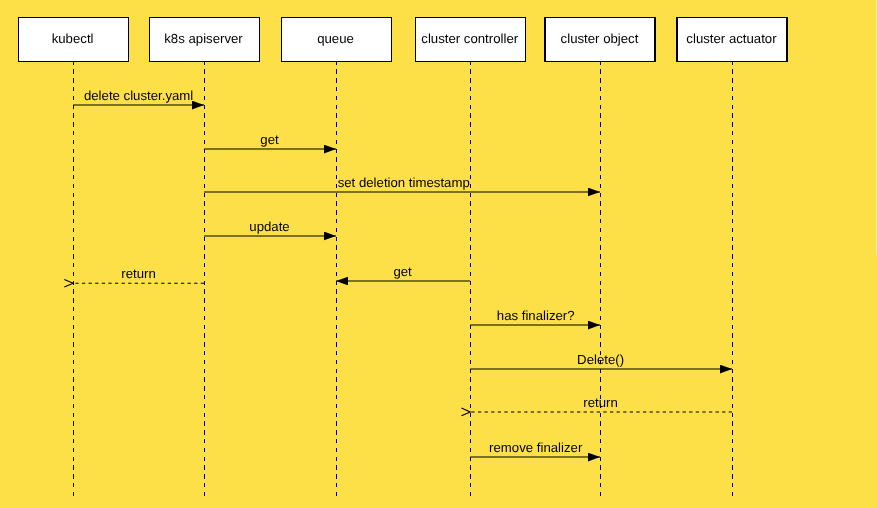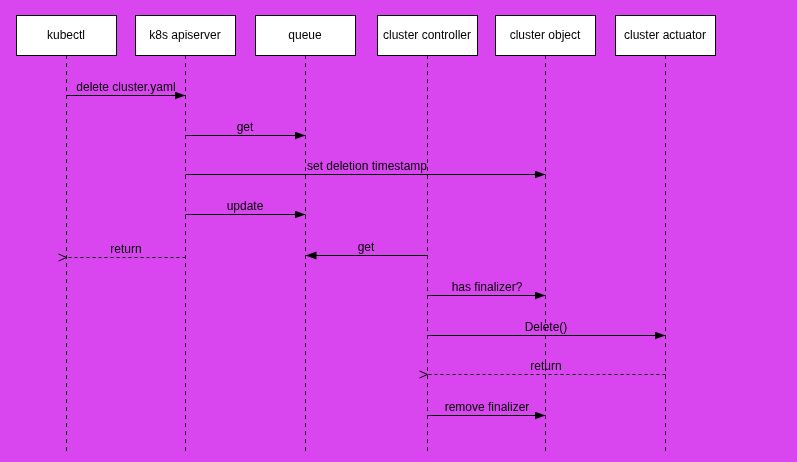--- a/index.html
+++ b/index.html
@@ -1,20 +1,20 @@
 <!DOCTYPE html>
 <html><head>
 <meta charset="utf-8">
 <style>
   html, body { margin: 0; padding: 0; background: #ffffff; }
   .canvas {
     position: relative;
     width: 797px;
     height: 462px;
-    background: #d946ef;
+    background: #fde047;
     overflow: hidden;
   }
   svg { display: block; }
   svg text {
     font-family: "Liberation Sans", "DejaVu Sans", sans-serif;
     font-size: 12px;
     fill: #000000;
   }
   .participant-rect {
     fill: #ffffff;

